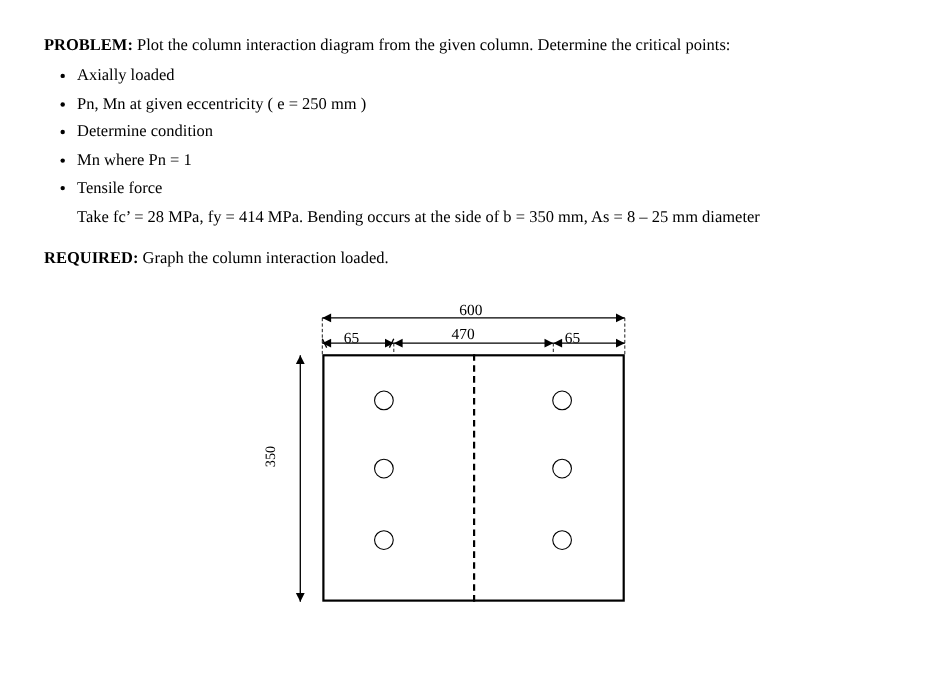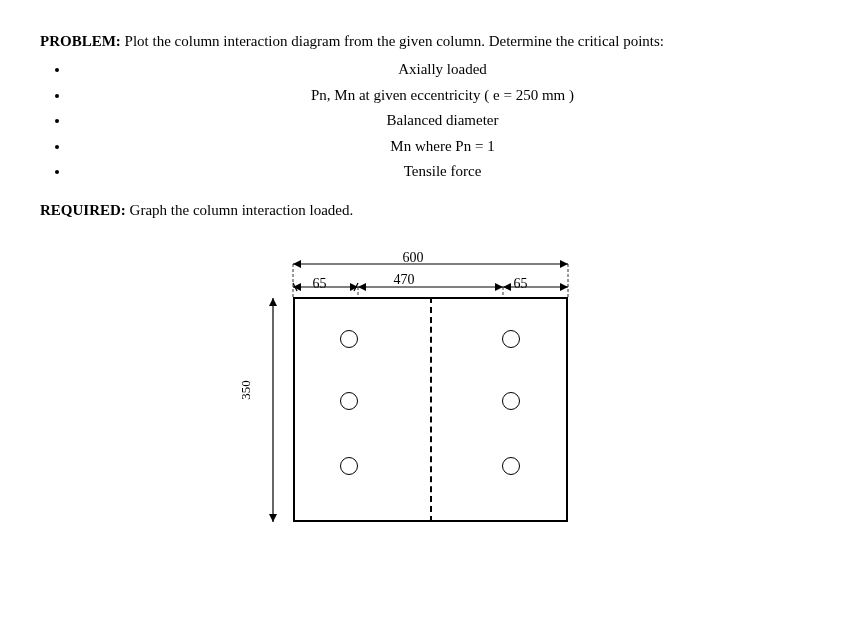--- a/index.html
+++ b/index.html
@@ -20,21 +20,20 @@
 
     .problem-title {
       font-weight: bold;
     }
 
     .bullet-list {
       list-style: disc;
       margin-left: 30px;
       margin-top: 4px;
       line-height: 1.7;
-      text-align: center;
     }
 
     .bullet-list li {
       margin-bottom: 0px;
     }
 
     .take-line {
       margin-left: 30px;
       margin-top: 2px;
     }
@@ -124,24 +123,25 @@
     }
   </style>
 </head>
 <body>
 
 <div class="problem-section">
   <span class="problem-title">PROBLEM:</span><span> Plot the column interaction diagram from the given column. Determine the critical points:</span>
   <ul class="bullet-list">
     <li>Axially loaded</li>
     <li>Pn, Mn at given eccentricity ( e = 250 mm )</li>
-    <li>Balanced diameter</li>
+    <li>Determine condition</li>
     <li>Mn where Pn = 1</li>
     <li>Tensile force</li>
   </ul>
+  <div class="take-line">Take fc’ = 28 MPa, fy = 414 MPa. Bending occurs at the side of b = 350 mm, As = 8 – 25 mm diameter</div>
 </div>
 
 <div class="required-section">
   <span class="required-title">REQUIRED:</span><span> Graph the column interaction loaded.</span>
 </div>
 
 <div class="diagram-container">
   <div class="diagram-wrapper">
 
     <svg class="diagram-svg">
@@ -186,23 +186,23 @@
     <div class="rebar" style="top: 150px; left: 122px;"></div>
 
     <div class="rebar" style="top: 215px; left: 122px;"></div>
 
     <div class="rebar" style="top: 88px; left: 284px;"></div>
 
     <div class="rebar" style="top: 150px; left: 284px;"></div>
 
     <div class="rebar" style="top: 215px; left: 284px;"></div>
 
-    <div class="dim-label" style="top: 8px; left: 185px; font-size: 14px;">600</div>
-
-    <div class="dim-label" style="top: 30px; left: 176px; font-size: 14px;">470</div>
+    <div class="dim-label" style="top: 8px; left: 200px; font-size: 14px;">600</div>
+
+    <div class="dim-label" style="top: 30px; left: 193px; font-size: 14px;">470</div>
 
     <div class="dim-label" style="top: 34px; left: 95px; font-size: 14px;">65</div>
 
     <div class="dim-label" style="top: 34px; left: 296px; font-size: 14px;">65</div>
 
     <div class="vertical-label">350</div>
 
   </div>
 </div>
 

